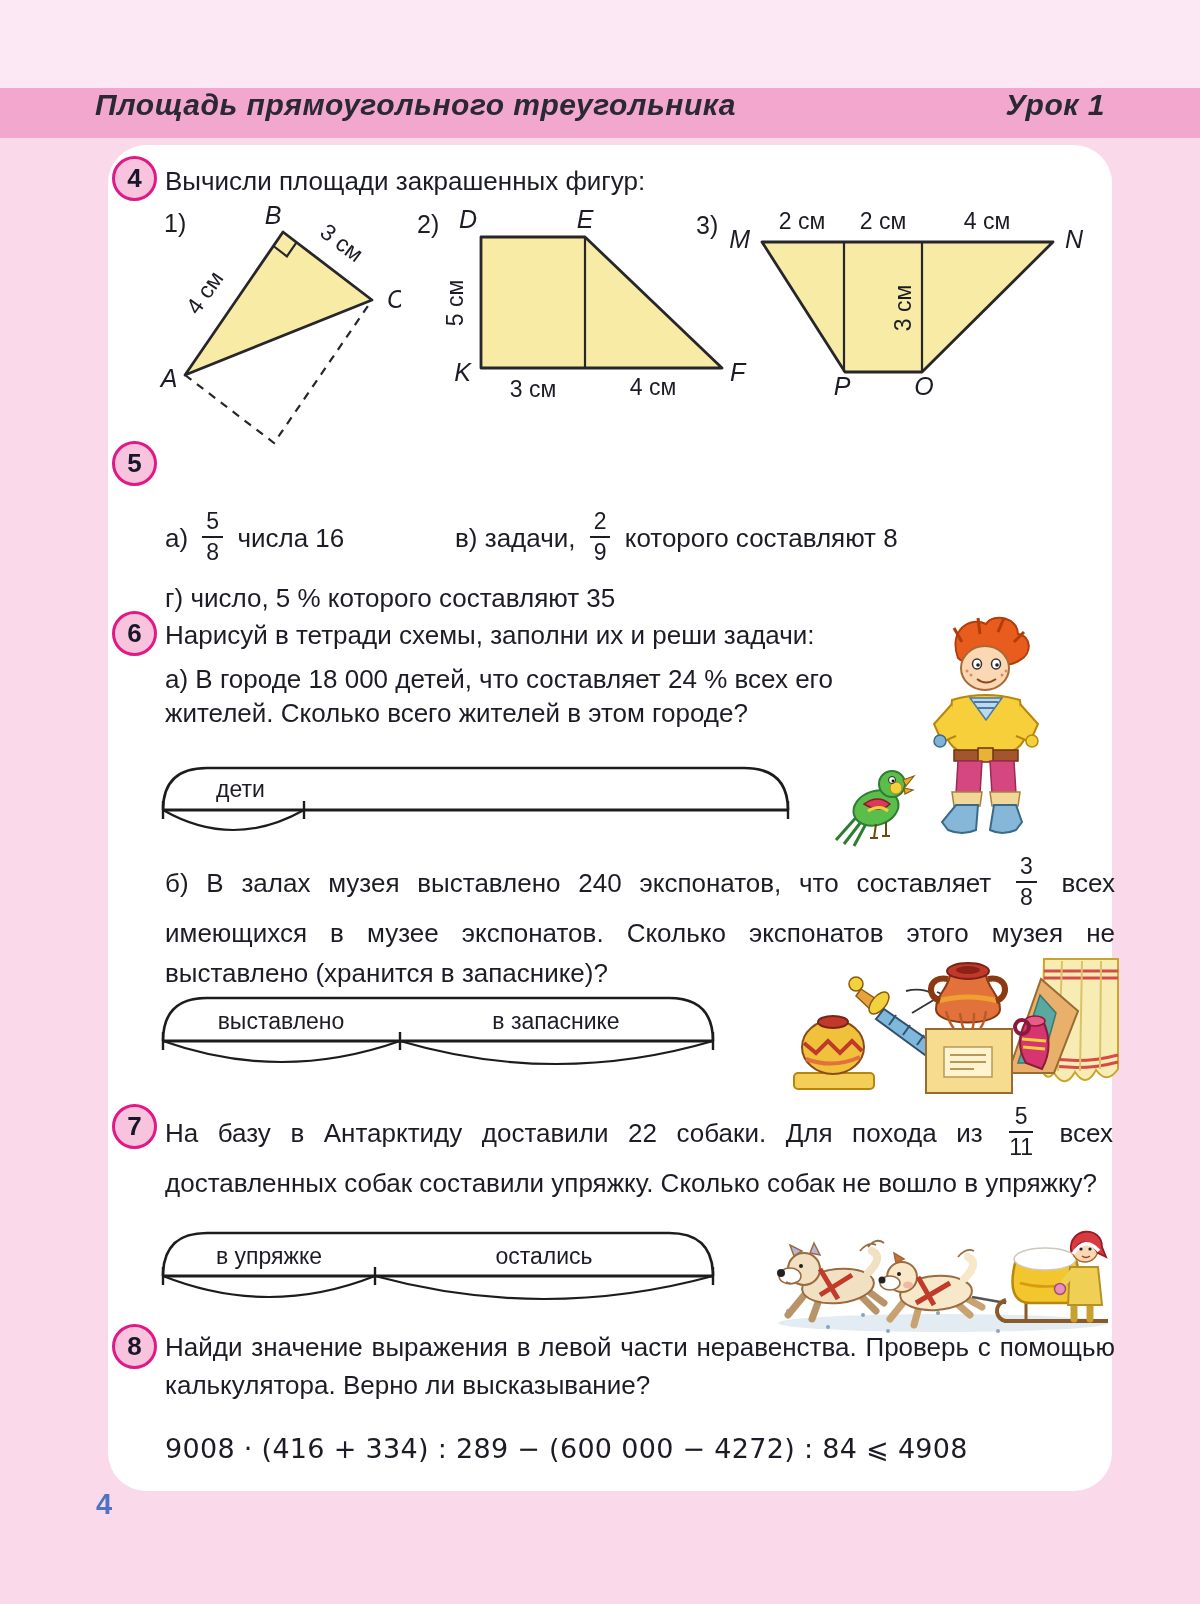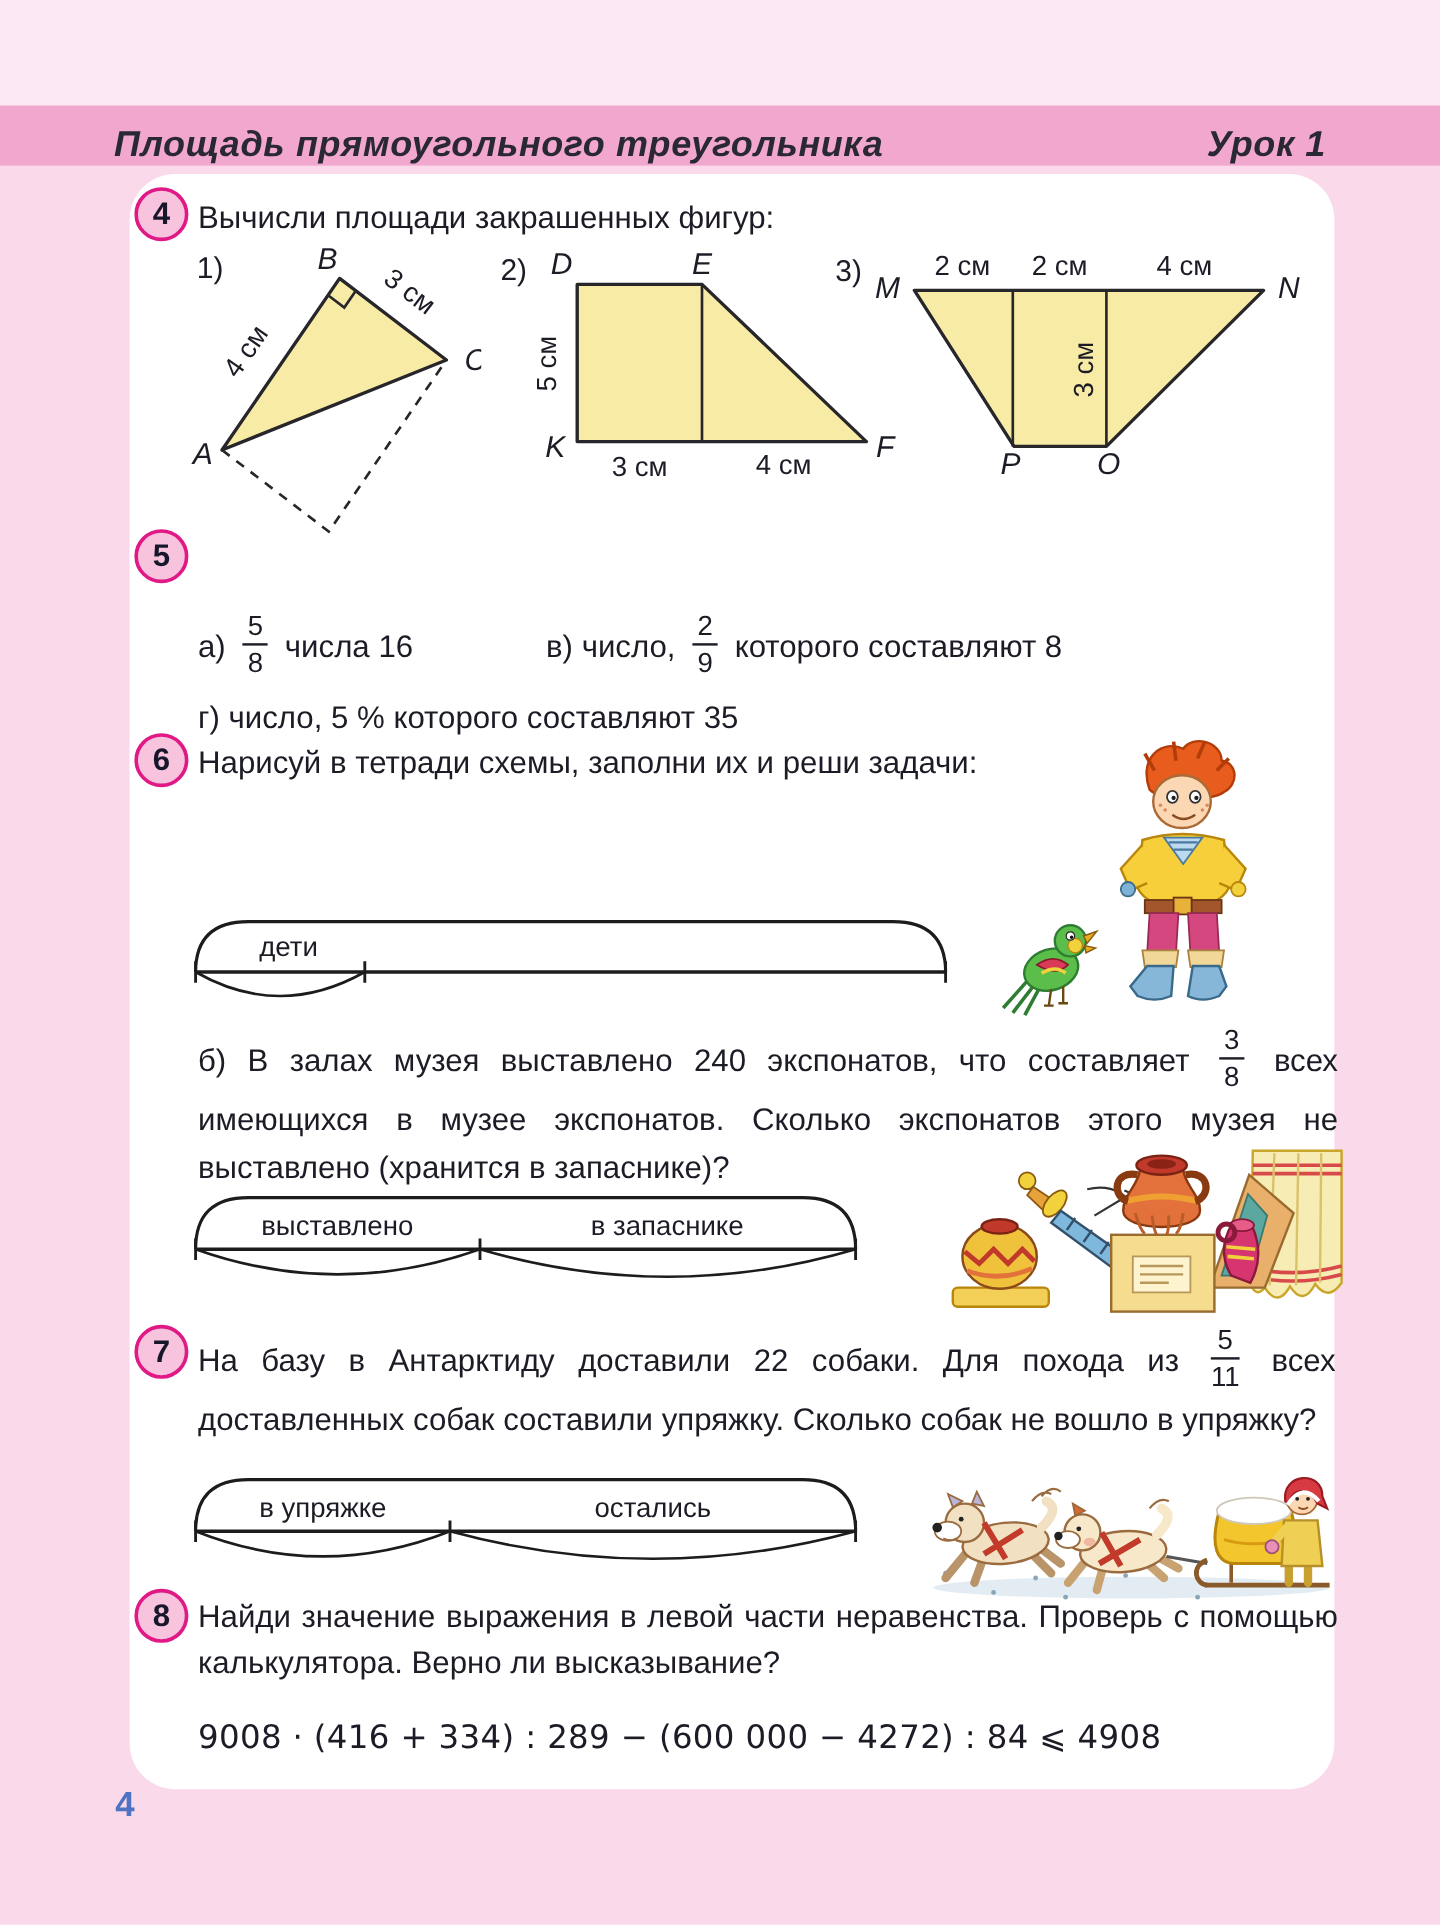--- a/index.html
+++ b/index.html
@@ -5,21 +5,21 @@
   html,body{margin:0;padding:0;}
   body{
     width:1200px;height:1604px;position:relative;overflow:hidden;
     background:#fad9eb;
     font-family:"Liberation Sans","DejaVu Sans",sans-serif;
     color:#1c1c26;
   }
   .top-strip{position:absolute;left:0;top:0;width:1200px;height:88px;background:#fce8f4;}
   .banner{
     position:absolute;left:0;top:88px;width:1200px;height:50px;background:#f2a7ce;
-    display:flex;justify-content:space-between;align-items:flex-end;
+    display:flex;justify-content:space-between;align-items:flex-start;
     padding:0 95px;box-sizing:border-box;
     font-weight:bold;font-style:italic;font-size:30px;color:#2a2833;letter-spacing:.5px;
   }
   .card{
     position:absolute;left:108px;top:145px;width:1004px;height:1346px;
     background:#ffffff;border-radius:38px;
   }
   .badge{
     position:absolute;width:45px;height:45px;border-radius:50%;
     background:#f8c3dc;border:3px solid #e01987;box-sizing:border-box;
@@ -110,37 +110,38 @@
   </div>
 
   <div class="t5row" style="top:368px">
     <span class="t5cell1">
       <span>а)</span>
       <span class="frac"><span class="fn">5</span><span class="fd">8</span></span>
       <span>числа 16</span>
     </span>
     <span>
       <span>в)</span>
-      <span>число,</span>
+      <span>задачи,</span>
       <span class="frac"><span class="fn">2</span><span class="fd">9</span></span>
       <span>которого составляют 8</span>
     </span>
   </div>
 
   <div class="t5row" style="top:438px">
     <span>
       <span>г)</span>
       <span>число, 5 % которого составляют 35</span>
     </span>
   </div>
 
   <div class="badge" style="left:4px;top:466px">
     <span>6</span>
   </div>
   <div class="para single" style="left:57px;top:473px">Нарисуй в тетради схемы, заполни их и реши задачи:</div>
+  <div class="para" style="left:57px;top:517px;width:668px">а) В городе 18 000 детей, что составляет 24 % всех его жителей. Сколько всего жителей в этом городе?</div>
 
   <svg class="illu" style="left:722px;top:463px" width="285" height="240" viewBox="0 0 285 240">
     <g>
       <path d="M128,50 C118,22 140,8 156,16 C164,4 188,10 188,26 C202,28 202,46 190,52 C180,60 138,60 128,50 Z" fill="#e85c1e" stroke="#b33c08" stroke-width="2"></path>
       <path d="M132,34 L124,20 M150,26 L148,10 M168,24 L174,10 M184,34 L194,24" stroke="#b33c08" stroke-width="3" fill="none"></path>
       <ellipse cx="155" cy="60" rx="24" ry="22" fill="#fbd7b4" stroke="#a96a35" stroke-width="2"></ellipse>
       <ellipse cx="147" cy="56" rx="4.5" ry="5" fill="#fff" stroke="#333" stroke-width="1.5"></ellipse>
       <ellipse cx="166" cy="56" rx="4.5" ry="5" fill="#fff" stroke="#333" stroke-width="1.5"></ellipse>
       <circle cx="148" cy="57" r="1.8" fill="#222"></circle>
         <circle cx="167" cy="57" r="1.8" fill="#222"></circle>

